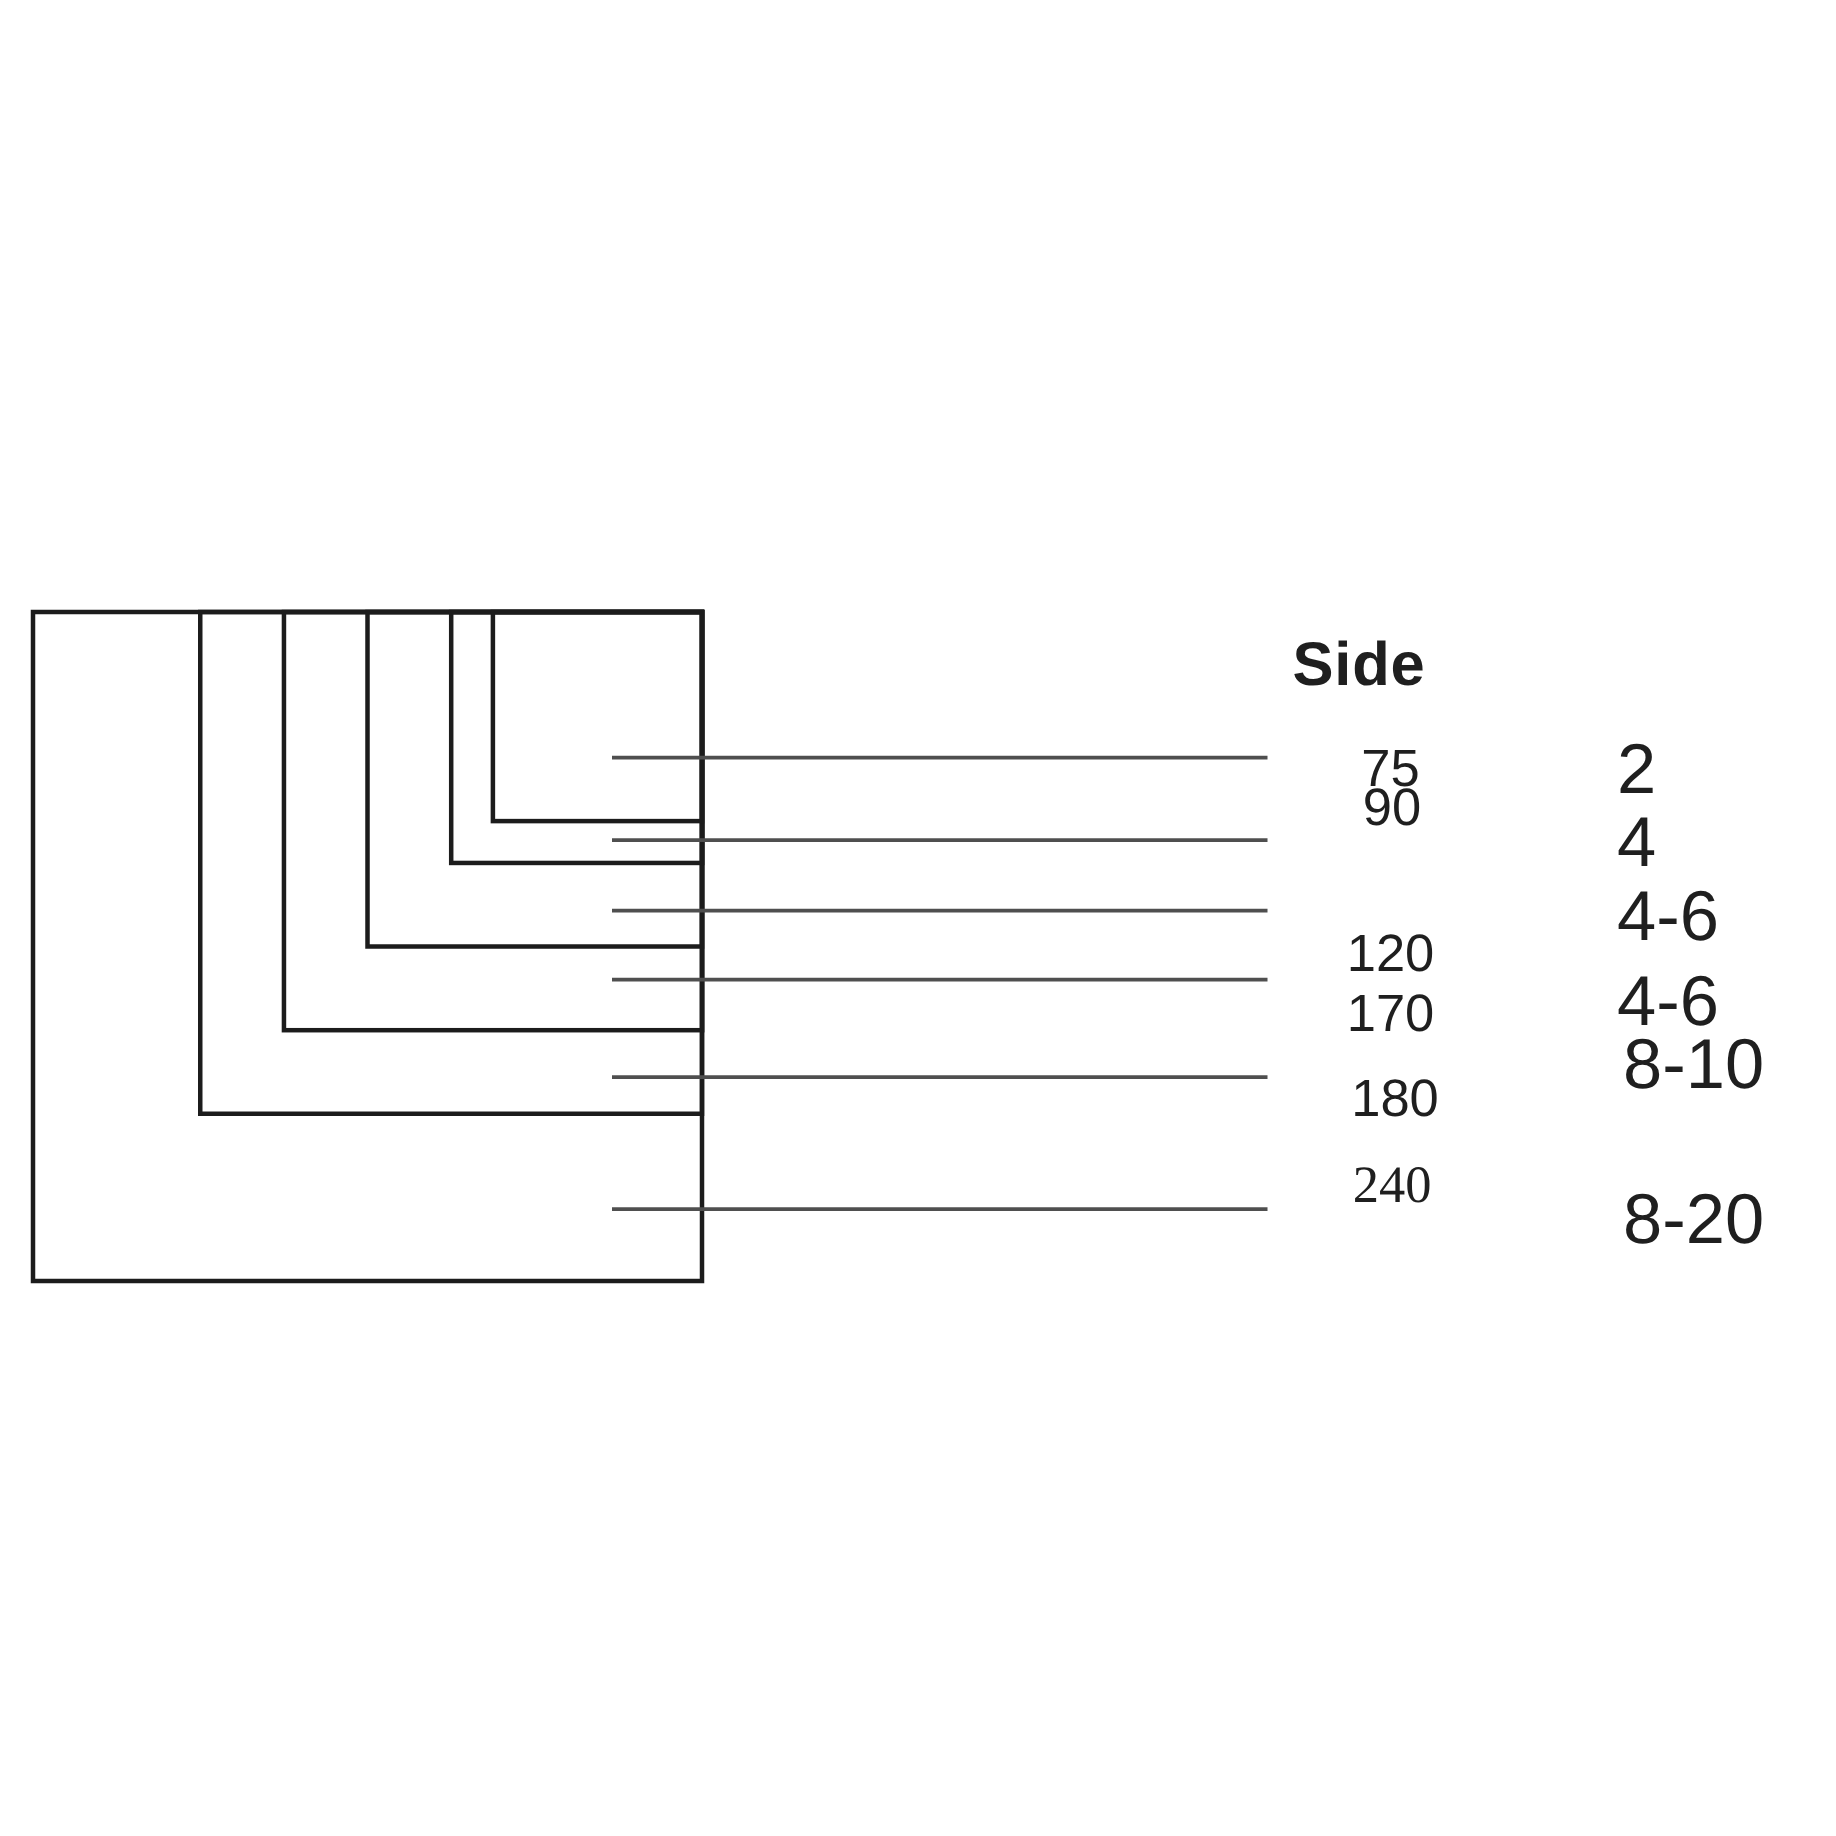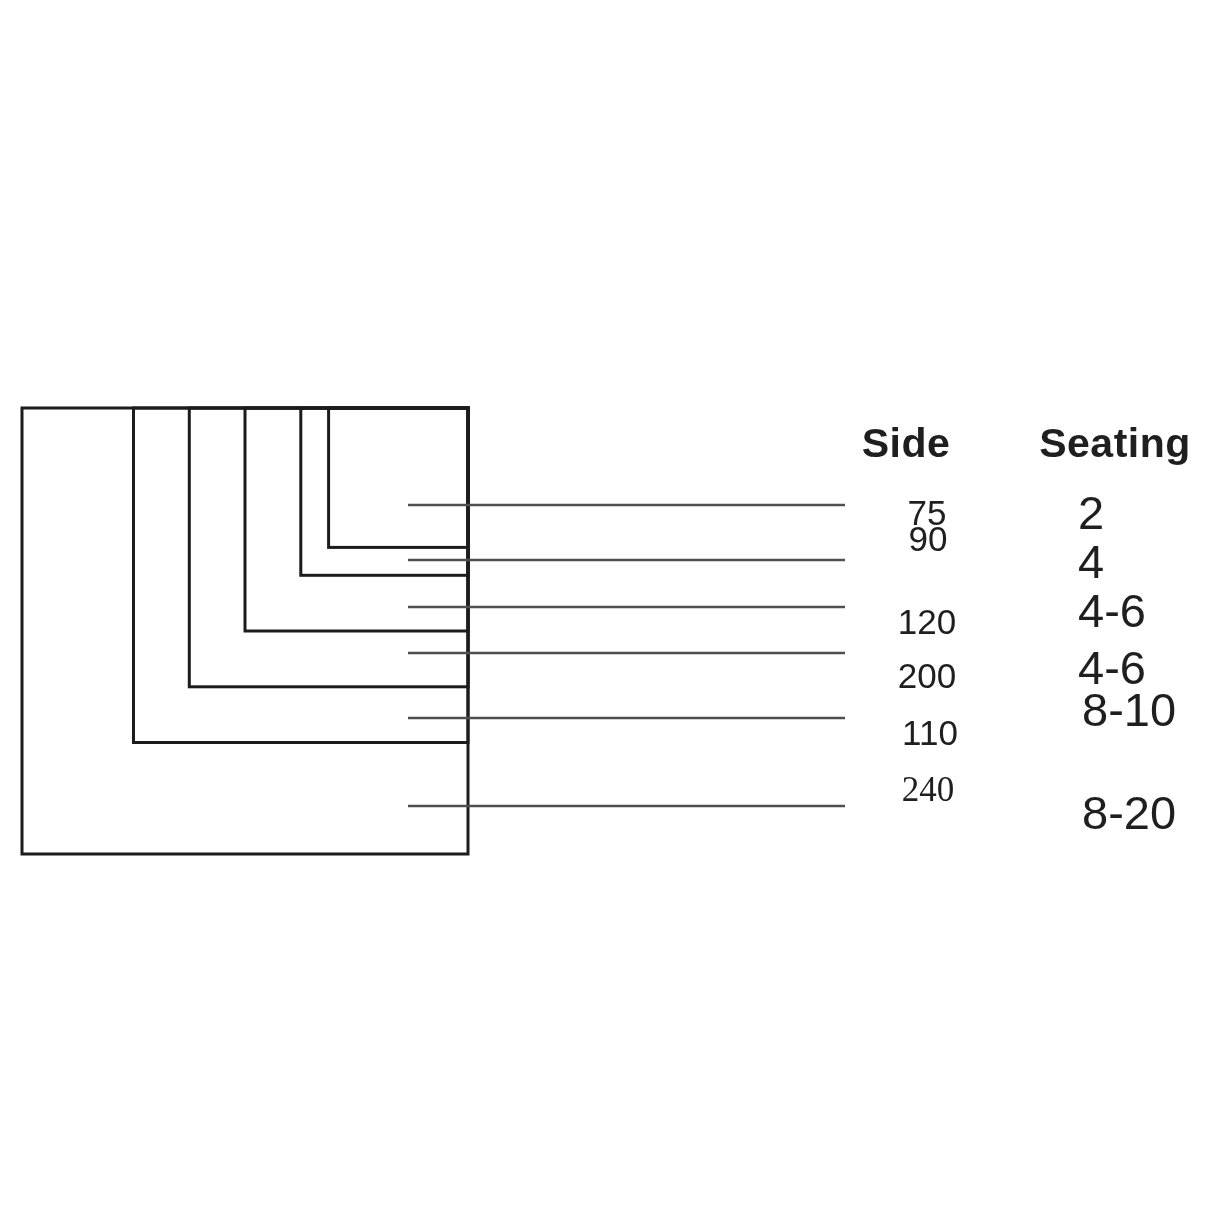--- a/index.html
+++ b/index.html
@@ -69,27 +69,26 @@
       <rect x="328.6" y="408" width="139.4" height="139.4" class="size-square" stroke="#1c1c1c"></rect>
       <line x1="408" x2="845" y1="505" y2="505" class="leader-line" stroke="#4f4f4f"></line>
       <line x1="408" x2="845" y1="560" y2="560" class="leader-line" stroke="#4f4f4f"></line>
       <line x1="408" x2="845" y1="607" y2="607" class="leader-line" stroke="#4f4f4f"></line>
       <line x1="408" x2="845" y1="653" y2="653" class="leader-line" stroke="#4f4f4f"></line>
       <line x1="408" x2="845" y1="718" y2="718" class="leader-line" stroke="#4f4f4f"></line>
       <line x1="408" x2="845" y1="806" y2="806" class="leader-line" stroke="#4f4f4f"></line>
     </svg>
 
   <div class="col-header" style="left:906px; top:443px;text-align:right;">Side</div>
-  <div class="col-header" style="left:1115px; top:443px;">Seating</div>
 
   <div class="side-cell" style="left:927px; top:513px;">75</div>
   <div class="side-cell" style="left:928px; top:539px;">90</div>
-  <div class="side-cell" style="left:927px; top:622px;">120</div>
-  <div class="side-cell" style="left:927px; top:676px;">200</div>
-  <div class="side-cell" style="left:930px; top:733px;">110</div>
+  <div class="side-cell" style="left:927px; top:636px;">120</div>
+  <div class="side-cell" style="left:927px; top:676px;">170</div>
+  <div class="side-cell" style="left:930px; top:733px;">180</div>
   <div class="side-cell" style="left:928px; top:790px;font-family:Liberation Serif, serif;">240</div>
 
   <div class="seating-cell" style="left:1078px; top:512px;">2</div>
   <div class="seating-cell" style="left:1078px; top:561px;">4</div>
   <div class="seating-cell" style="left:1078px; top:610px;">4-6</div>
   <div class="seating-cell" style="left:1078px; top:667px;">4-6</div>
   <div class="seating-cell" style="left:1082px; top:709px;text-align:right;">8-10</div>
   <div class="seating-cell" style="left:1082px; top:812px;">8-20</div>
 
 </div>

